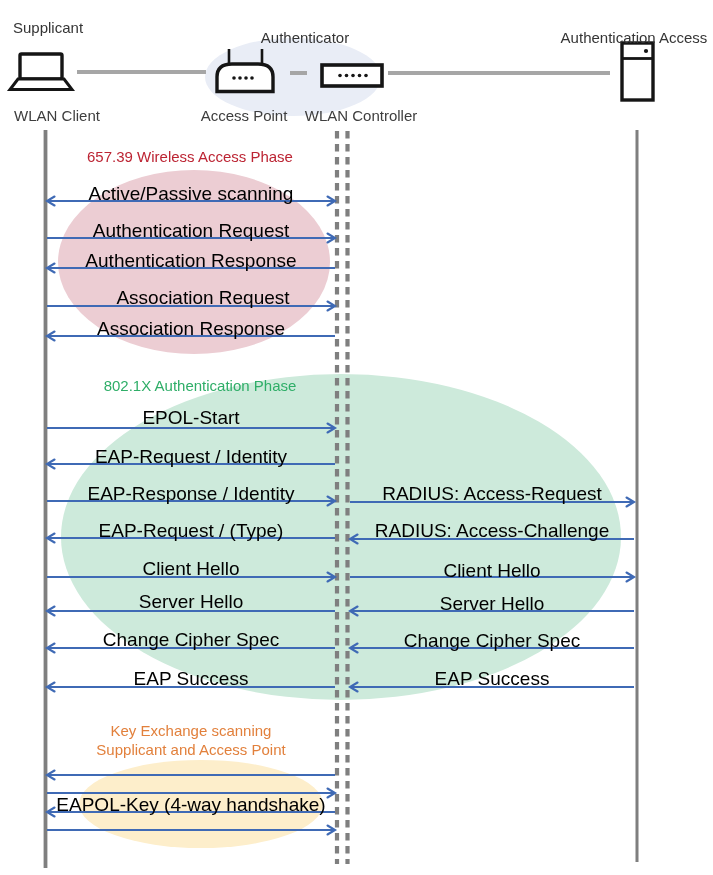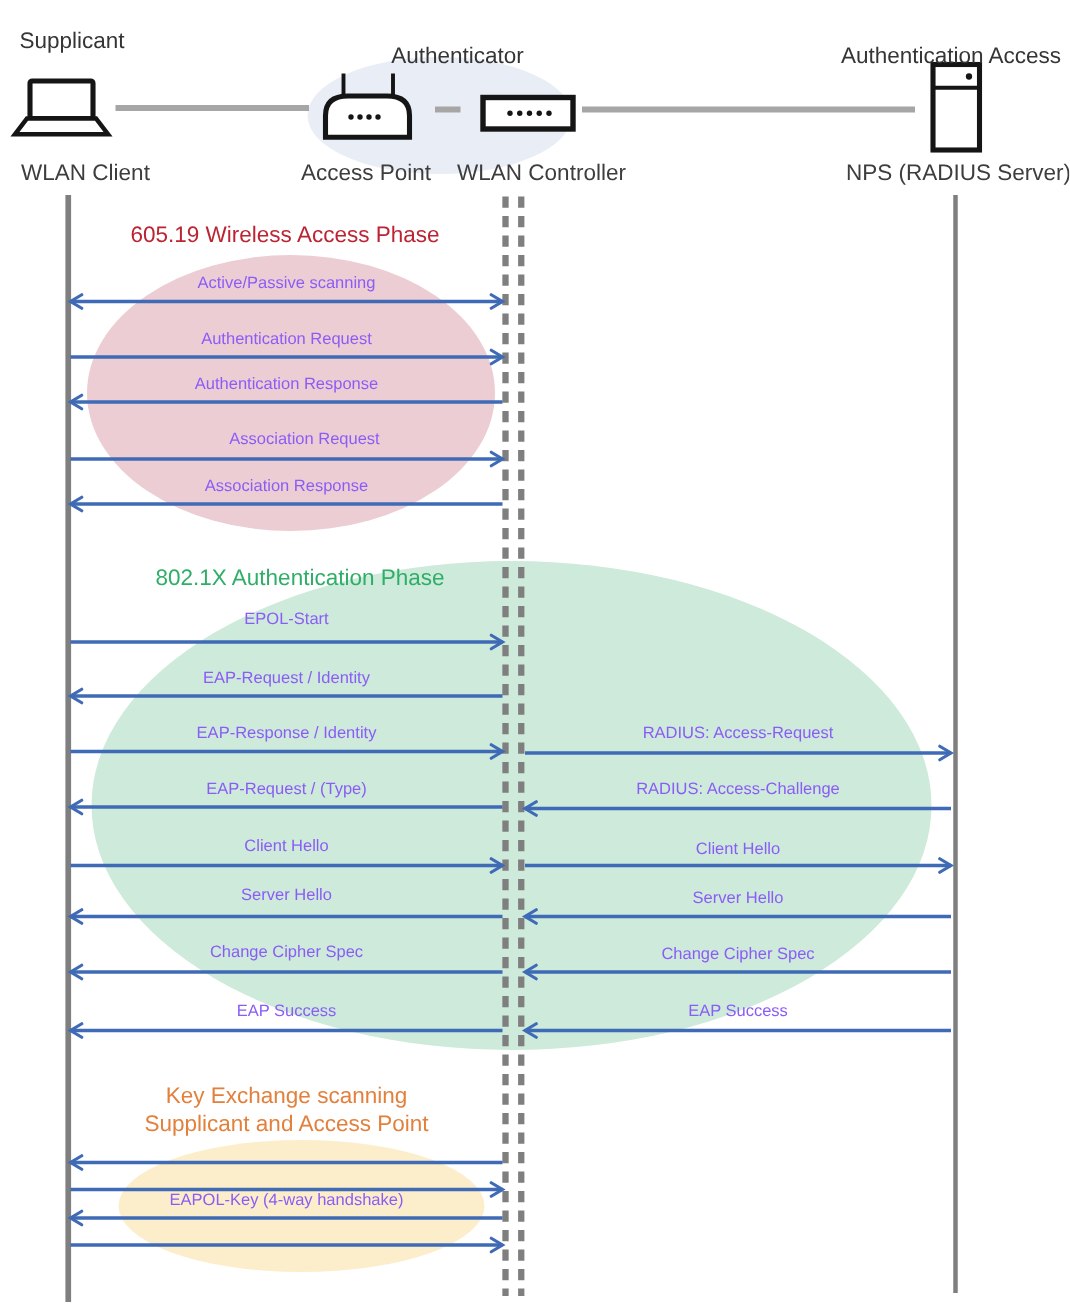--- a/index.html
+++ b/index.html
@@ -4,21 +4,21 @@
 <style>
   html,body{margin:0;padding:0;background:#fff;}
   .canvas{position:relative;width:713px;height:875px;background:#ffffff;overflow:hidden;
           font-family:"Liberation Sans","DejaVu Sans",sans-serif;text-decoration:underline;}
   .abs{position:absolute;}
   .role{font-size:15px;color:#353535;white-space:nowrap;}
   .centered{transform:translateX(-50%);margin-top:10px;}
   .node-label{font-size:15px;color:#3d3d3d;white-space:nowrap;transform:translateX(-50%);}
   .phase-title{font-size:15px;font-weight:400;transform:translateX(-50%);white-space:pre-line;
                text-align:center;line-height:19px;}
-  .msg{position:absolute;font-size:11px;color:#8b5cf6;white-space:nowrap;transform:translateX(-50%);}
+  .msg{position:absolute;font-size:19px;color:#000000;white-space:nowrap;transform:translateX(-50%);}
   svg{display:block;}
 </style>
 </head>
 <body>
 
 <div class="canvas">
 
   <svg class="abs" style="left:0;top:0" width="713" height="875" viewBox="0 0 713 875">
     <defs>
       <marker id="ah" viewBox="0 0 12 12" refX="9.5" refY="6" markerWidth="12" markerHeight="12" markerUnits="userSpaceOnUse" orient="auto-start-reverse">
@@ -101,23 +101,22 @@
       </g>
   </svg>
 
   <div class="abs role" style="left:13px;top:19px">Supplicant</div>
   <div class="abs role centered" style="left:305px;top:19px">Authenticator</div>
   <div class="abs role centered" style="left:634px;top:19px">Authentication Access</div>
 
   <div class="abs node-label" style="left:57px;top:107px">WLAN Client</div>
   <div class="abs node-label" style="left:244px;top:107px">Access Point</div>
   <div class="abs node-label" style="left:361px;top:107px">WLAN Controller</div>
-  <div class="abs node-label" style="left:639px;top:107px">NPS (RADIUS Server)</div>
 
-  <div class="abs phase-title" style="left: 190px; top: 147px; color: rgb(188, 36, 51);">605.19 Wireless Access Phase</div>
+  <div class="abs phase-title" style="left: 190px; top: 147px; color: rgb(188, 36, 51);">657.39 Wireless Access Phase</div>
   <div class="abs phase-title" style="left: 200px; top: 376px; color: rgb(47, 174, 104);">802.1X Authentication Phase</div>
   <div class="abs phase-title" style="left: 191px; top: 721px; color: rgb(226, 128, 60);">Key Exchange scanning
 Supplicant and Access Point</div>
 
   <div id="message-labels">
       <div class="msg" style="left: 191px; top: 183px;">Active/Passive scanning</div>
       <div class="msg" style="left: 191px; top: 220px;">Authentication Request</div>
       <div class="msg" style="left: 191px; top: 250px;">Authentication Response</div>
       <div class="msg" style="left: 191px; top: 287px; margin-left: 12px;">Association Request</div>
       <div class="msg" style="left: 191px; top: 318px;">Association Response</div>

